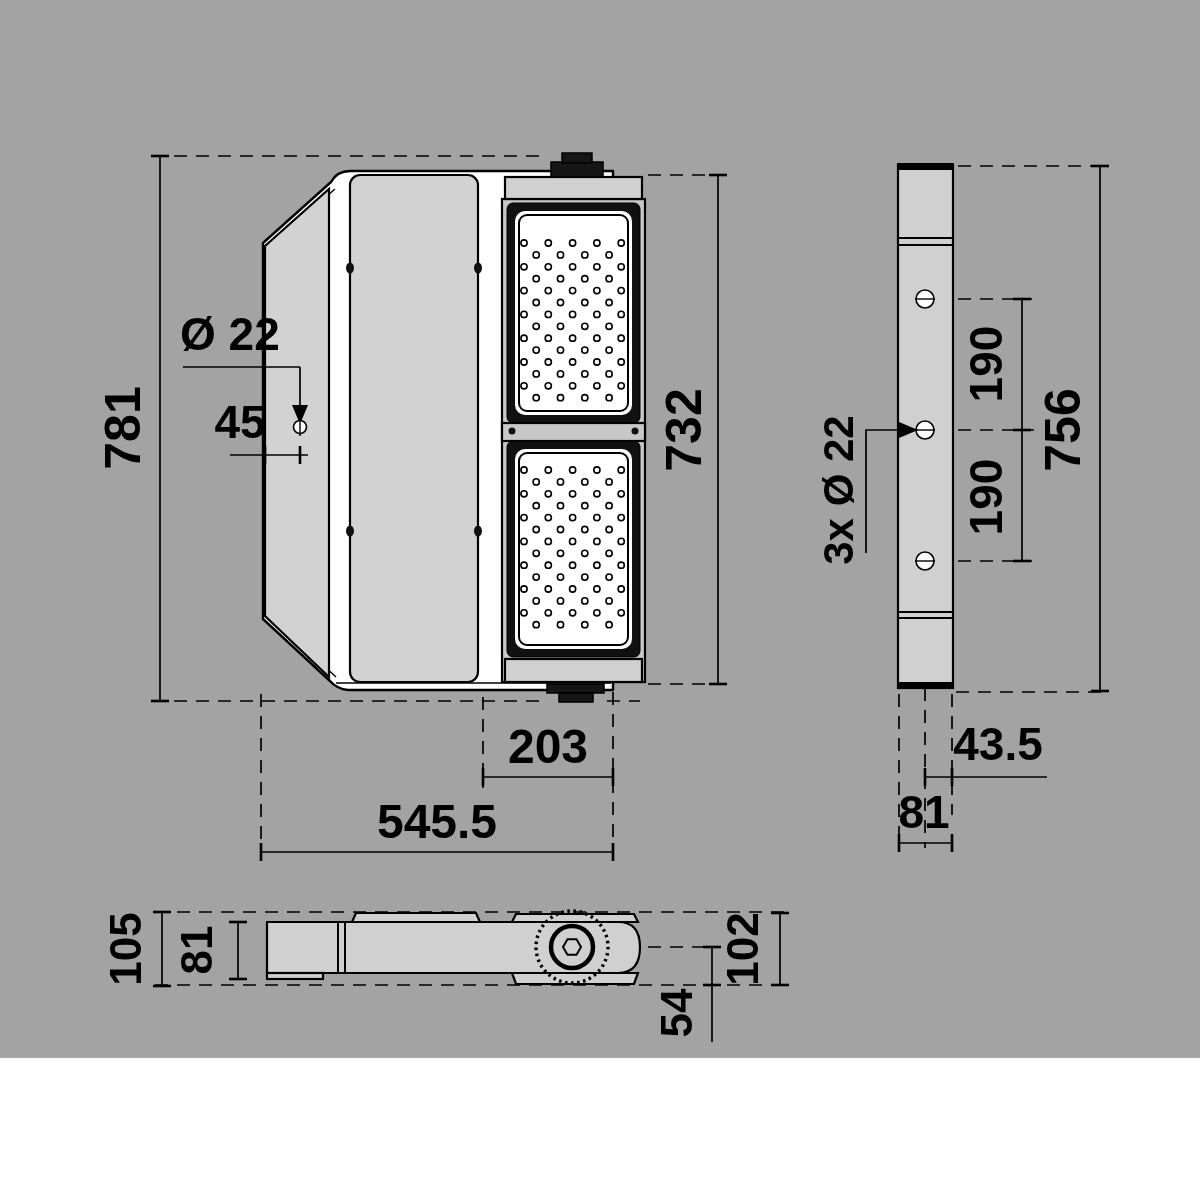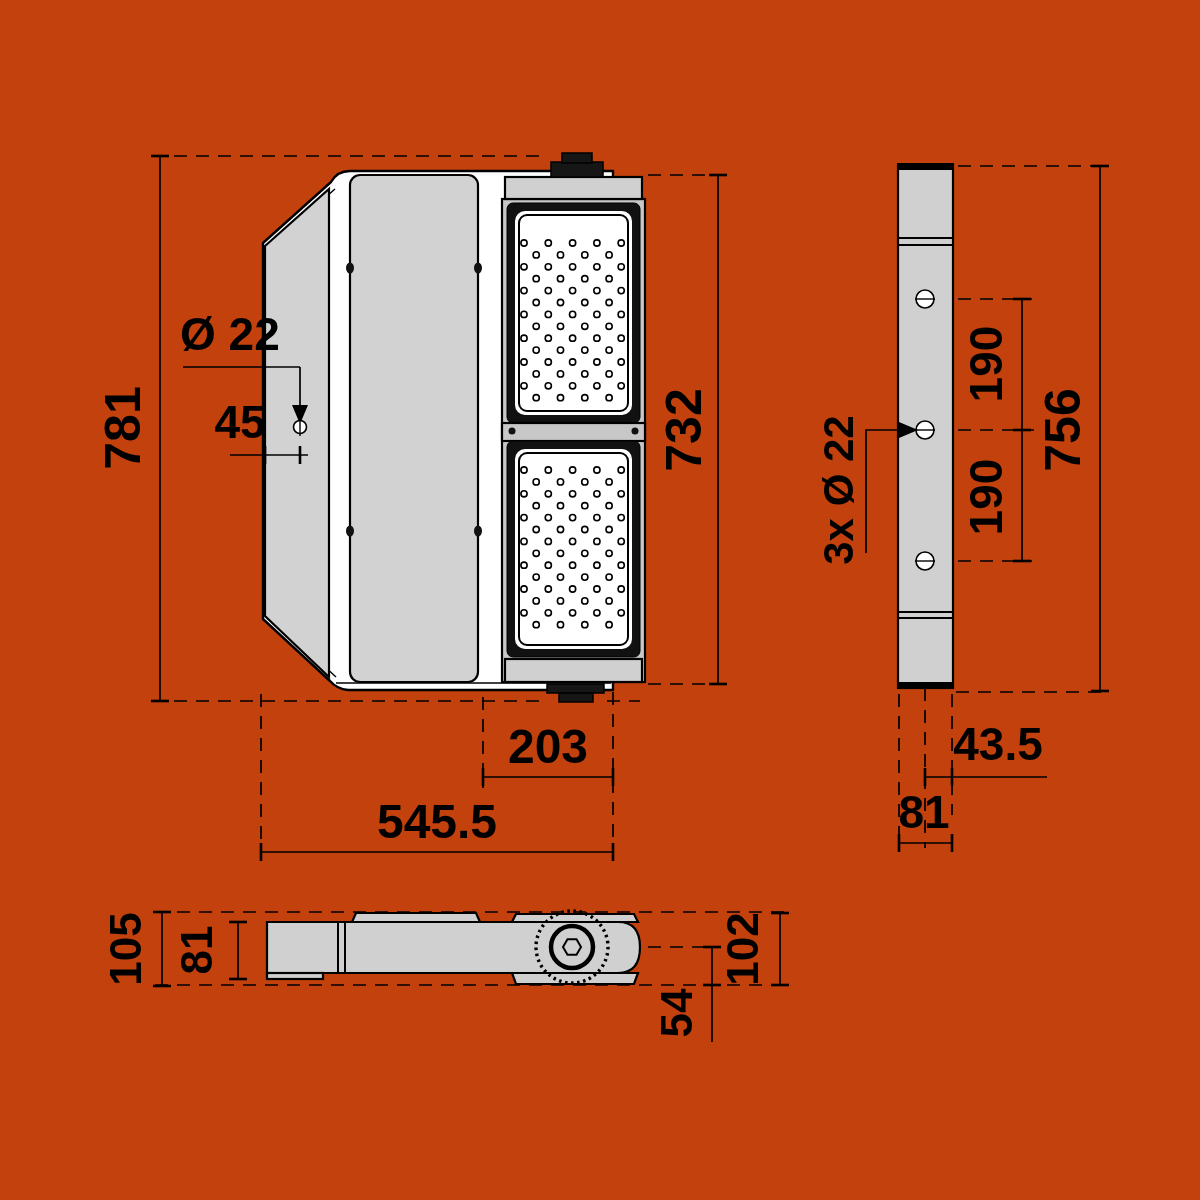--- a/index.html
+++ b/index.html
@@ -1,16 +1,16 @@
 <!DOCTYPE html>
 <html><head>
 <meta charset="utf-8">
 <style>
   html,body{margin:0;padding:0;background:#fff;}
-  #stage{width:1200px;height:1200px;position:relative;background:#c2410c;}
+  #stage{width:1200px;height:1058px;position:relative;background:#a3a3a3;}
   svg{display:block;}
   .hull{fill:#ffffff;stroke:#000;stroke-width:2.4;stroke-linejoin:round;}
   .f{fill:#d2d2d2;stroke:#000;stroke-width:2.2;}
   .fd{fill:#c7c7c7;stroke:#000;stroke-width:2.2;}
   .cap{fill:#d0d0d0;stroke:#000;stroke-width:2.2;}
   .blk{fill:#161616;stroke:#000;stroke-width:1.5;}
   .pnl{fill:#111111;stroke:#000;stroke-width:1;}
   .pw{fill:#ffffff;}
   .inl{fill:none;stroke:#000;stroke-width:2;}
   .dash{fill:none;stroke:#000;stroke-width:1.7;stroke-dasharray:13 9;}

